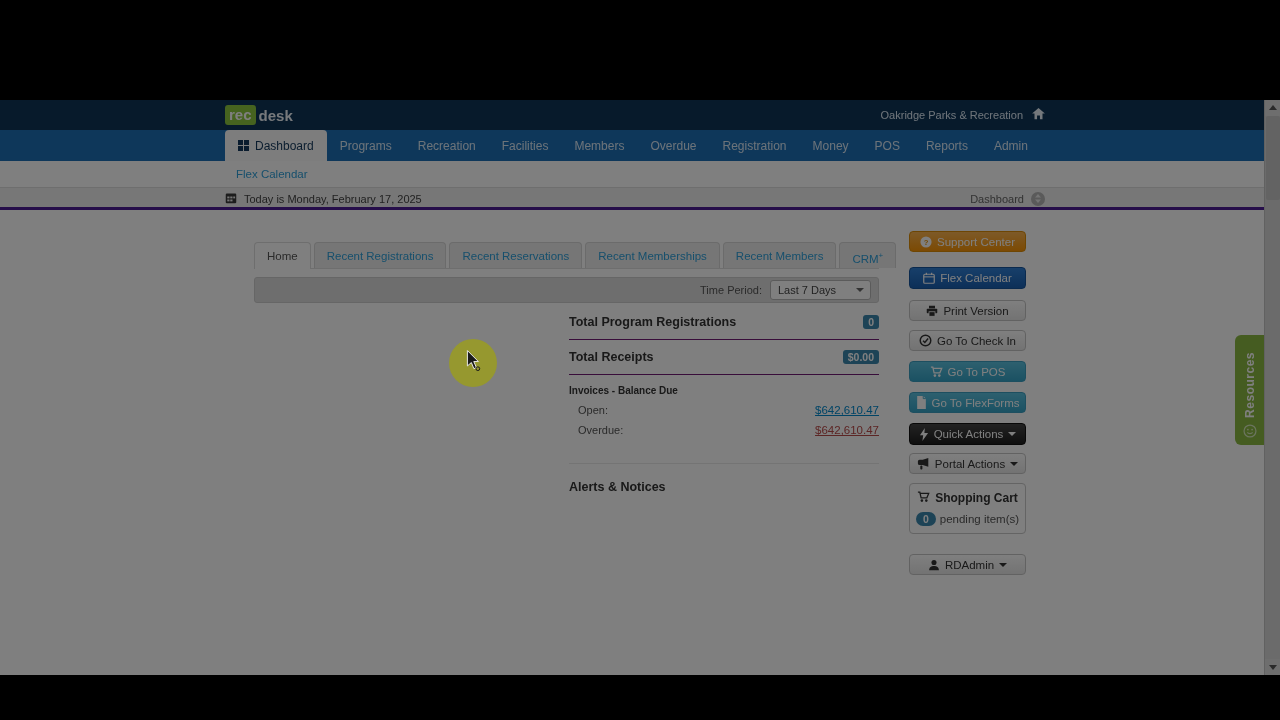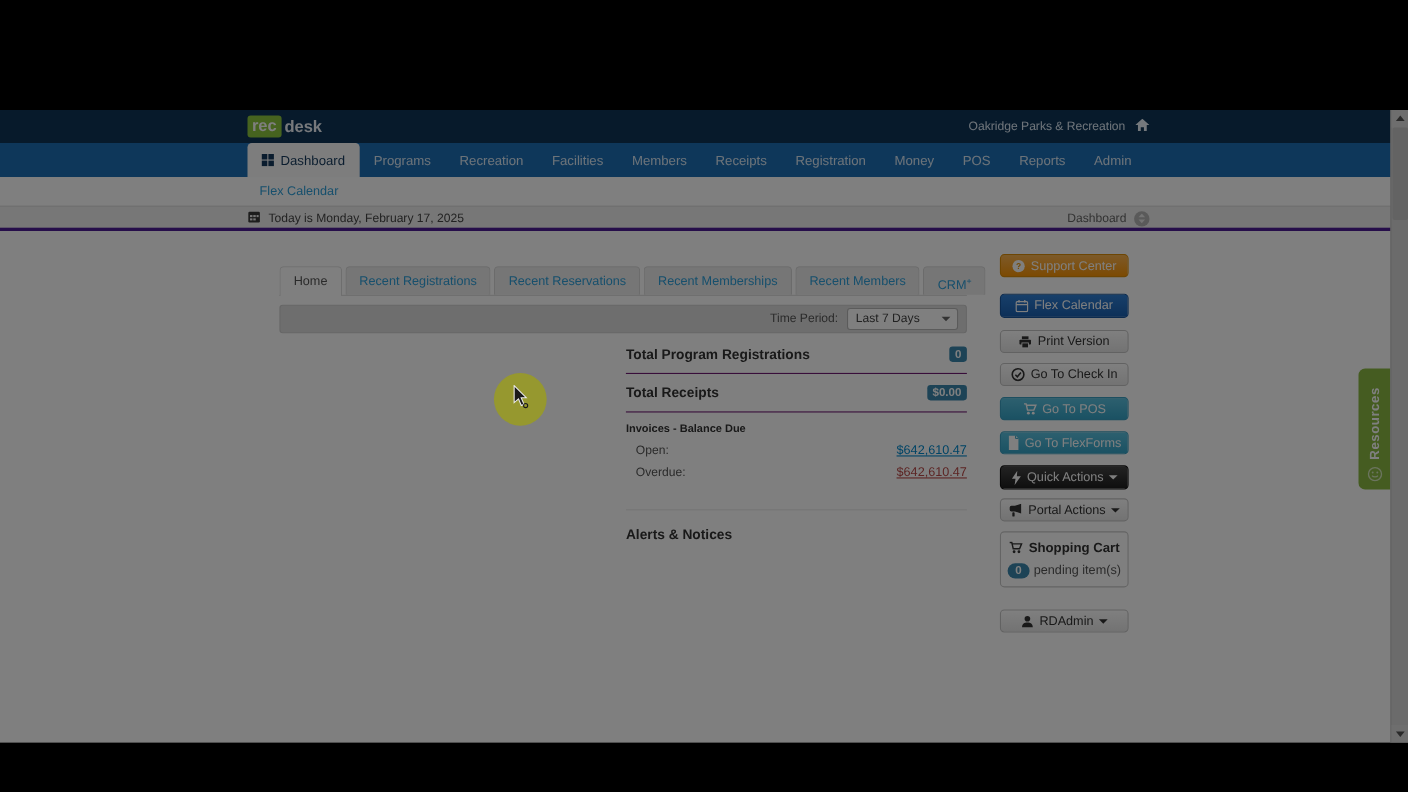--- a/index.html
+++ b/index.html
@@ -72,21 +72,21 @@
   .sbtn svg{flex:0 0 auto;}
   .orange{background:linear-gradient(#fbb450,#f89406);border:1px solid #dd8c06;color:#fff;}
   .blue{background:linear-gradient(#2f7fd4,#1a5fb0);border:1px solid #17549c;color:#fff;height:22px;}
   .white{background:linear-gradient(#ffffff,#e6e6e6);border:1px solid #c5c5c5;color:#333;}
   .teal{background:linear-gradient(#5bc0de,#35a3c6);border:1px solid #3a9ec0;color:#fff;}
   .dark{background:linear-gradient(#454545,#1d1d1d);border:1px solid #101010;color:#fff;height:22px;}
   .multi{height:34px;display:block;text-align:center;padding:4px 6px;line-height:13px;}
   .multi svg{vertical-align:-2px;margin-right:3px;}
   .mb15{margin-bottom:15px}.mb11{margin-bottom:11px}.mb9{margin-bottom:9px}.mb10{margin-bottom:10px}.mb8{margin-bottom:8px}
   .cart-panel{border:1px solid #c8c8c8;border-radius:4px;background:#fff;text-align:center;padding:7px 0 7px;margin-bottom:20px;}
-  .cart-title{font-size:12px;font-weight:bold;color:#333;display:flex;align-items:center;justify-content:center;gap:5px;}
+  .cart-title{font-size:12px;font-weight:bold;color:#333;display:flex;align-items:flex-start;justify-content:center;gap:5px;}
   .cart-line{margin-top:7px;font-size:11.5px;color:#555;display:flex;align-items:center;justify-content:center;gap:4px;}
   .pill{background:#3a87ad;color:#fff;border-radius:9px;font-size:10.5px;font-weight:bold;padding:1px 7px;}
 
   
   .resources{position:absolute;left:1235px;top:235px;width:29px;height:110px;background:#8ab943;border-radius:6px 0 0 6px;display:flex;flex-direction:column;align-items:center;justify-content:flex-end;padding-bottom:7px;box-sizing:border-box;cursor:pointer;z-index:2;}
   .res-label{writing-mode:vertical-rl;transform:rotate(180deg);color:#fff;font-size:12px;font-weight:bold;letter-spacing:.5px;margin-bottom:6px;}
 
   
   .scrollbar{position:absolute;right:0;top:0;width:16px;height:575px;background:#d6d6d6;border-left:1px solid #c2c2c2;box-sizing:border-box;z-index:3;}
   .sb-btn{position:absolute;left:0;width:16px;height:16px;background:#dcdcdc;cursor:pointer;}
@@ -142,21 +142,21 @@
         <div class="nav-item">
             <span>Recreation</span>
           </div>
         <div class="nav-item">
             <span>Facilities</span>
           </div>
         <div class="nav-item">
             <span>Members</span>
           </div>
         <div class="nav-item">
-            <span>Receipts</span>
+            <span>Overdue</span>
           </div>
         <div class="nav-item">
             <span>Registration</span>
           </div>
         <div class="nav-item">
             <span>Money</span>
           </div>
         <div class="nav-item">
             <span>POS</span>
           </div>

